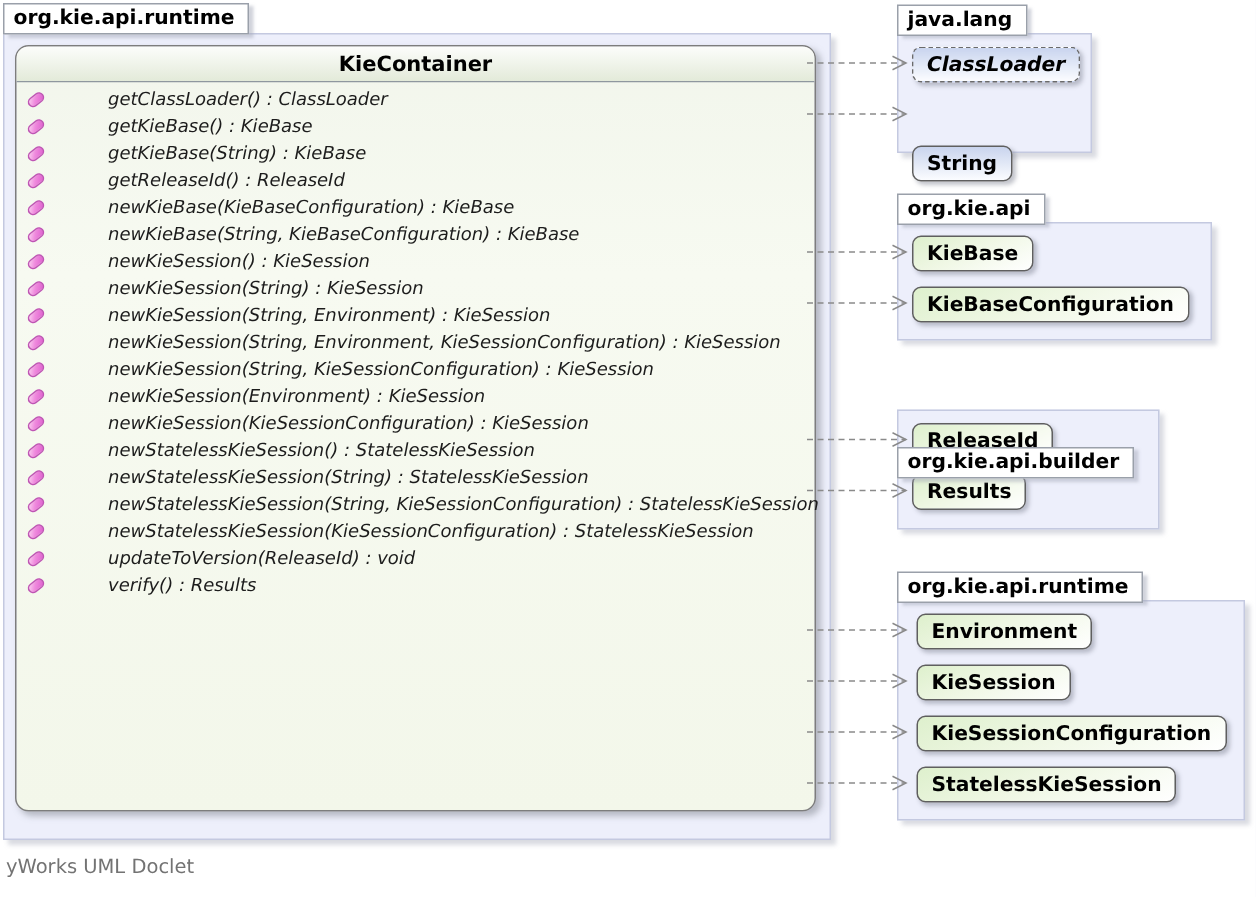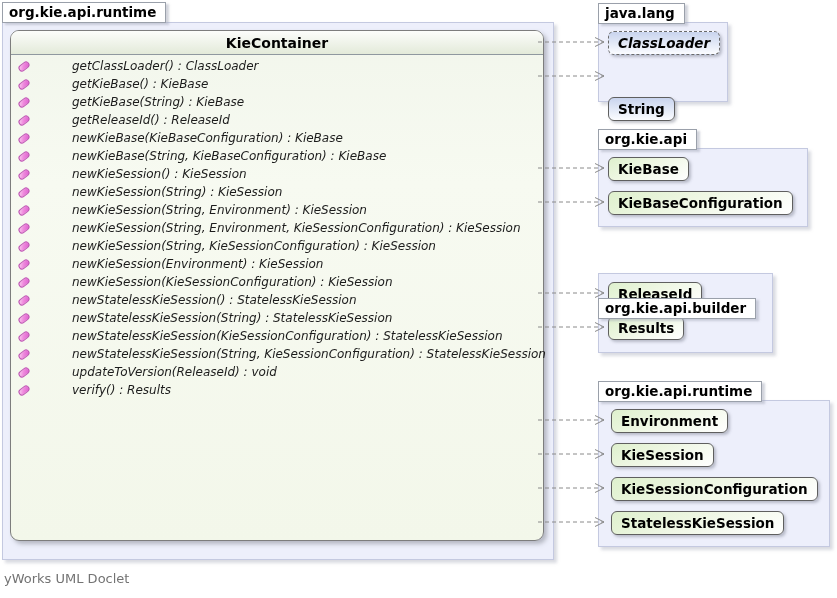--- a/index.html
+++ b/index.html
@@ -127,25 +127,25 @@
         <div class="method-row">
           <span class="m-icon"></span>
           <span class="m-text">newStatelessKieSession() : StatelessKieSession</span>
         </div>
         <div class="method-row">
           <span class="m-icon"></span>
           <span class="m-text">newStatelessKieSession(String) : StatelessKieSession</span>
         </div>
         <div class="method-row">
           <span class="m-icon"></span>
+          <span class="m-text">newStatelessKieSession(String, KieSessionConfiguration) : StatelessKieSession</span>
+        </div>
+        <div class="method-row">
+          <span class="m-icon"></span>
           <span class="m-text">newStatelessKieSession(KieSessionConfiguration) : StatelessKieSession</span>
-        </div>
-        <div class="method-row">
-          <span class="m-icon"></span>
-          <span class="m-text">newStatelessKieSession(String, KieSessionConfiguration) : StatelessKieSession</span>
         </div>
         <div class="method-row">
           <span class="m-icon"></span>
           <span class="m-text">updateToVersion(ReleaseId) : void</span>
         </div>
         <div class="method-row">
           <span class="m-icon"></span>
           <span class="m-text">verify() : Results</span>
         </div>
       </div>

